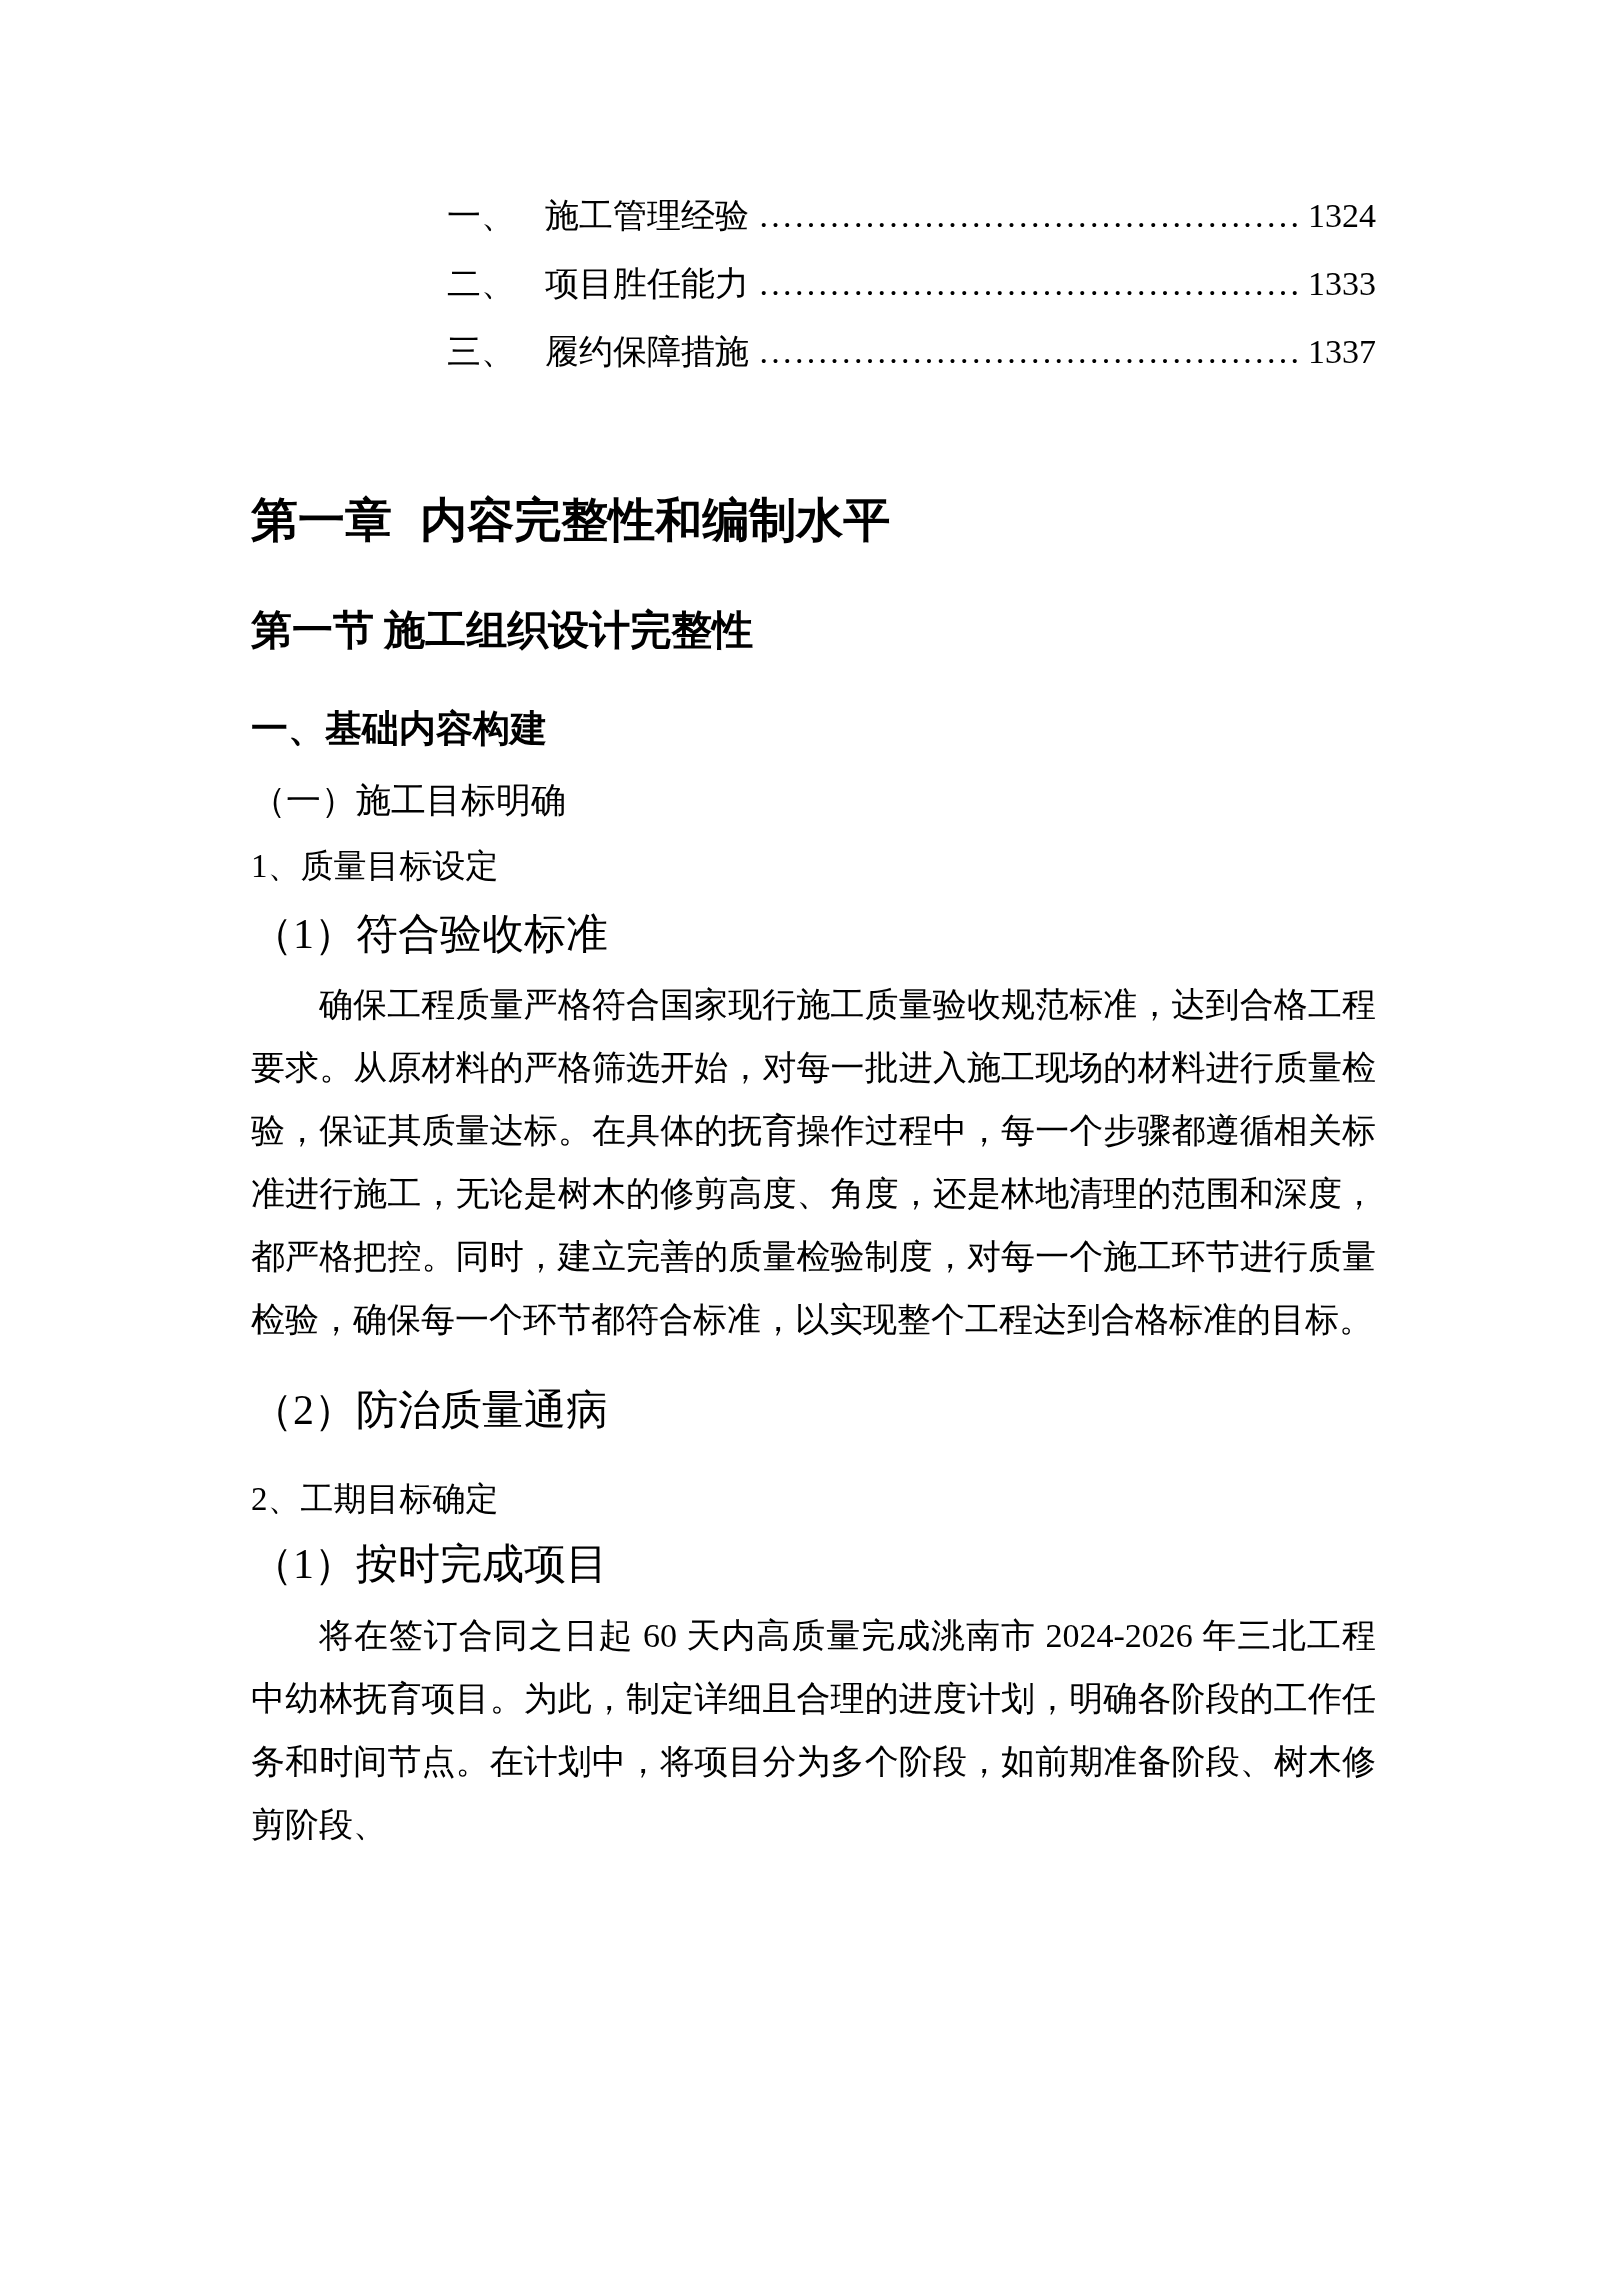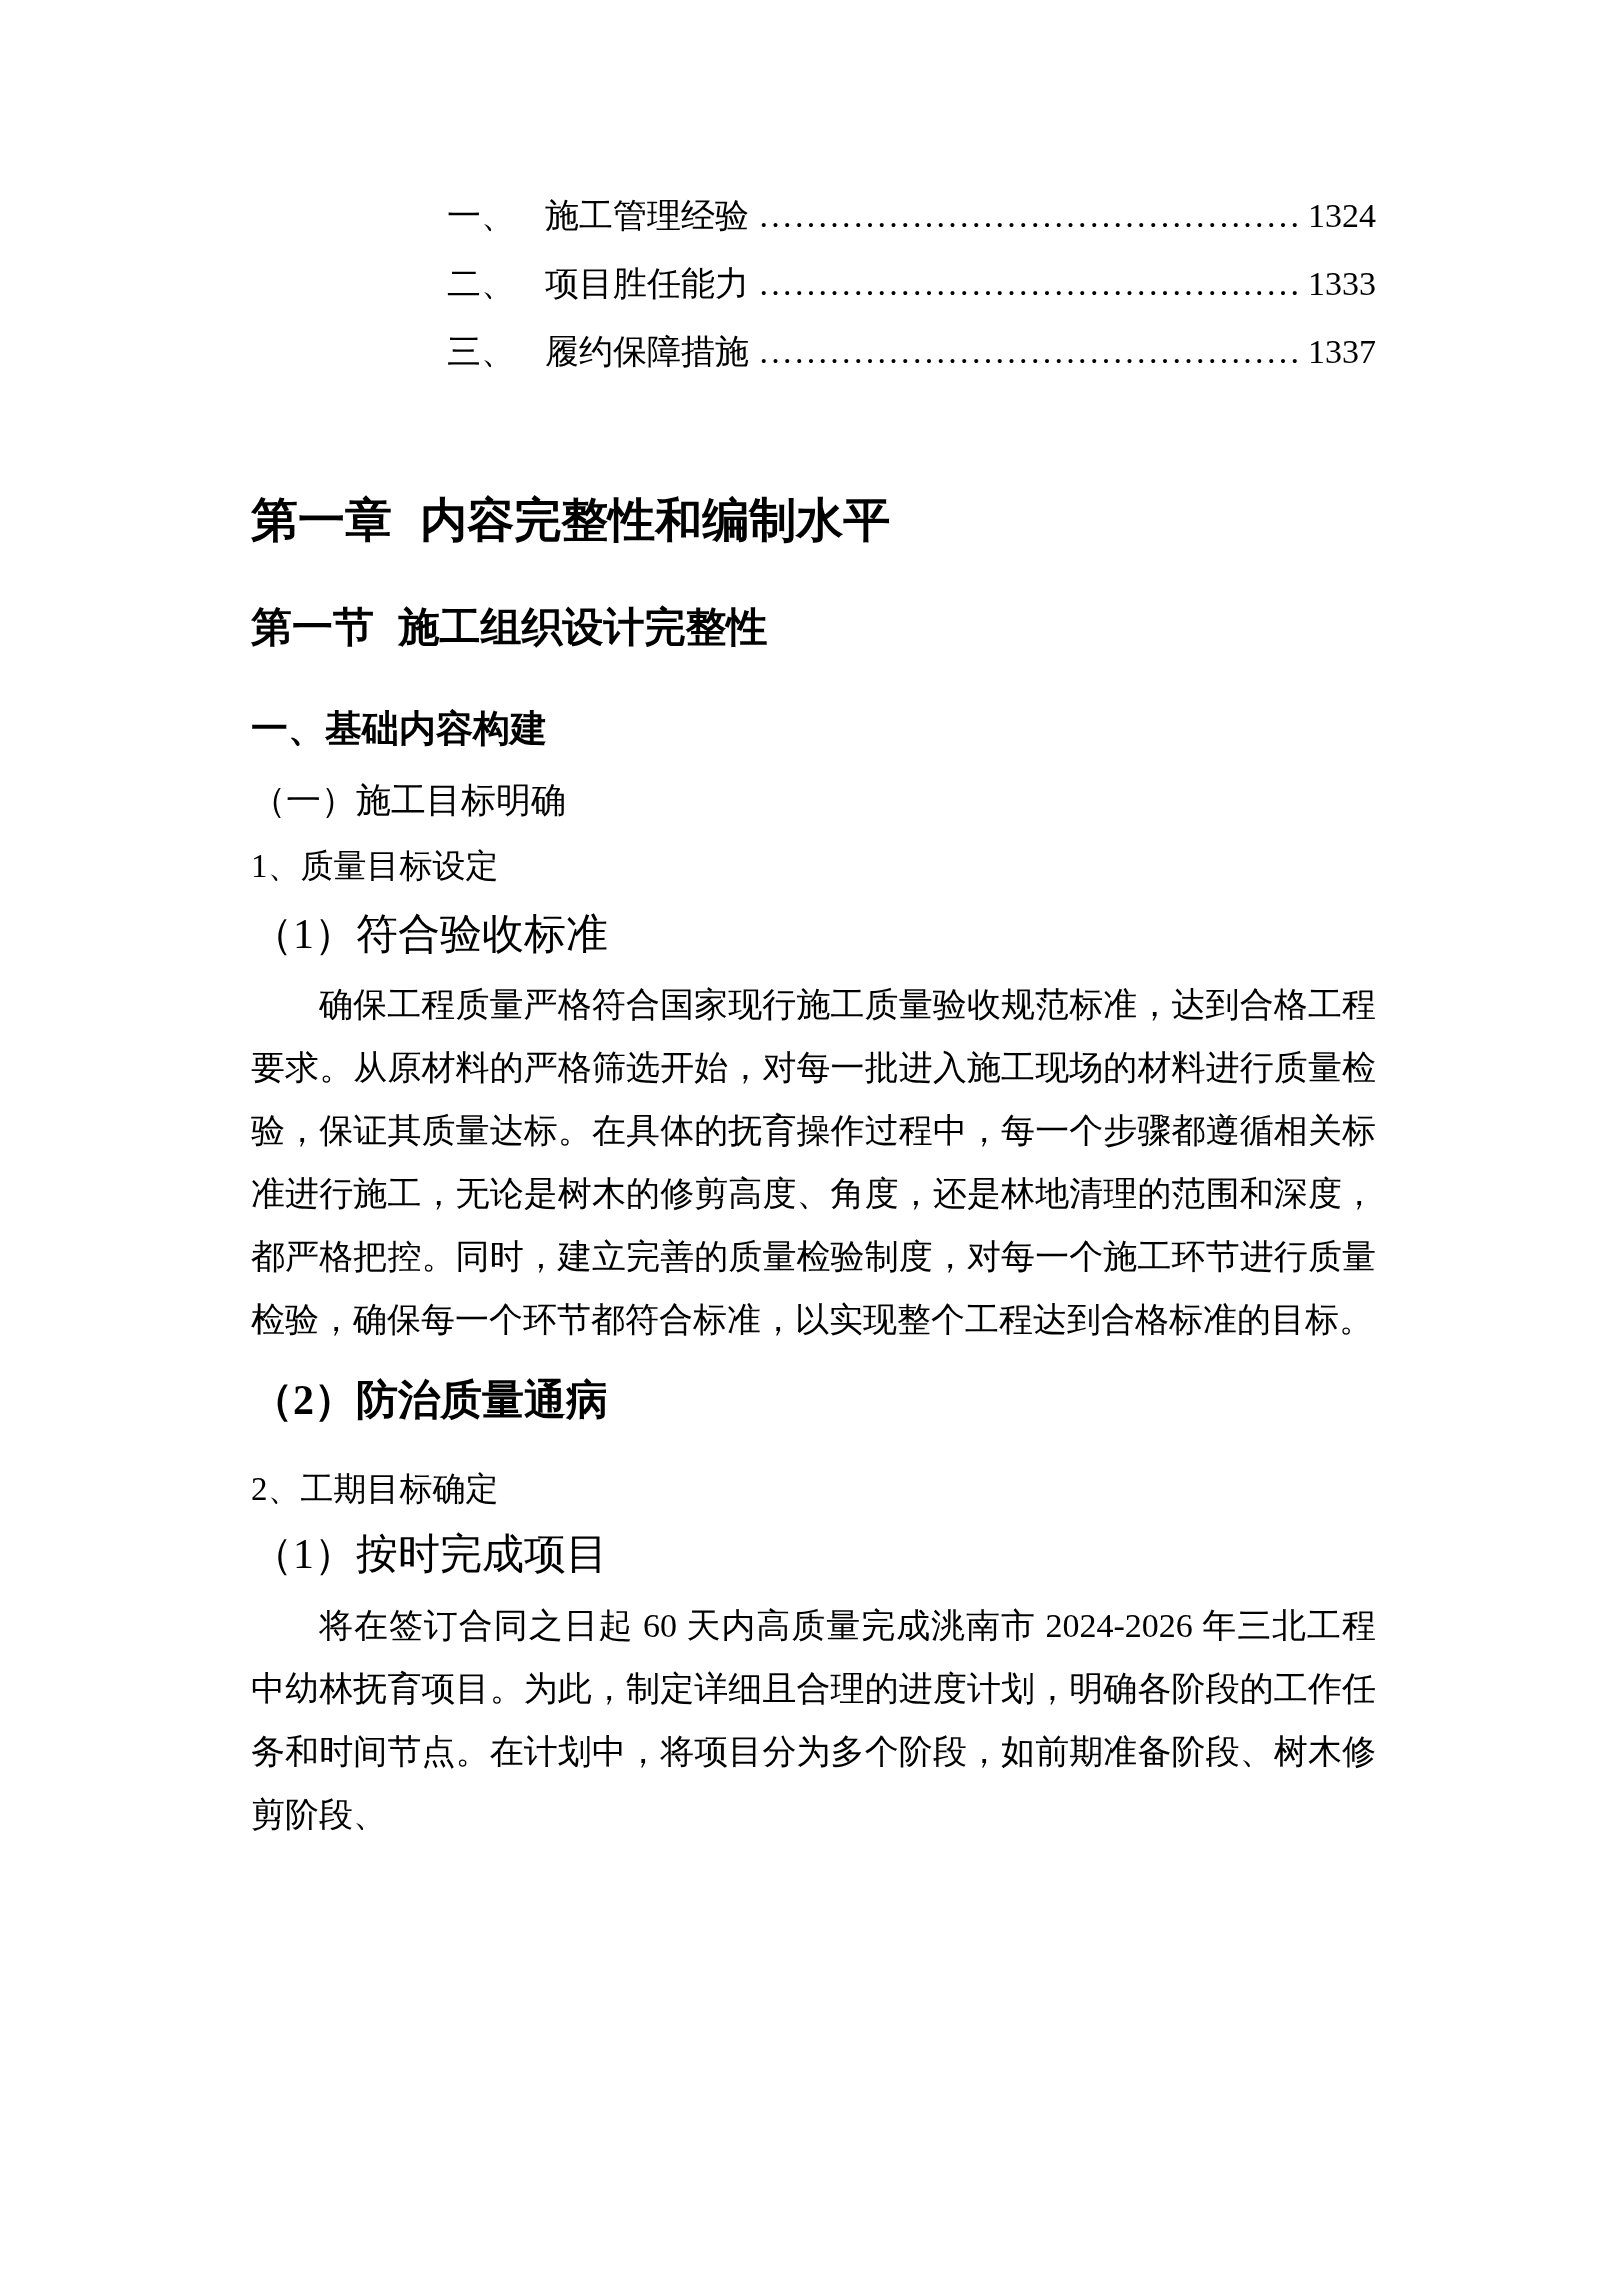--- a/index.html
+++ b/index.html
@@ -37,21 +37,21 @@
 
   
   .chapter-heading {
     font-family: Liberation Mono, monospace;
     font-weight: bold;
     font-size: 47px;
     line-height: 1.2;
     margin: 110px 0 0 0;
   }
   .section-heading {
-    font-family: Liberation Mono, monospace;
+    font-family: Liberation Serif, serif;
     font-weight: bold;
     font-size: 41px;
     line-height: 1.2;
     margin: 54px 0 0 0;
   }
   .sub-heading {
     font-family: "Liberation Sans", "DejaVu Sans", sans-serif;
     font-weight: bold;
     font-size: 37px;
     line-height: 1.2;
@@ -62,21 +62,21 @@
   .h6 { font-size: 42px; line-height: 1.2; margin: 22px 0 0 0; }
 
   
   .body-paragraph {
     font-size: 34px;
     line-height: 63px;
     text-align: justify;
     text-indent: 2em;
     margin: 14.4px 0 0 0;
   }
-  .gap-before-h6-2 { margin-top: 24px; font-weight: bold; }
+  .gap-before-h6-2 { margin-top: 34px; }
   .gap-before-h5-2 { margin-top: 44px; }
   .gap-before-h6-3 { margin-top: 19.6px; }
 </style>
 </head>
 <body>
 
 <div class="page">
 
   <div class="toc">
     <div class="toc-row">

